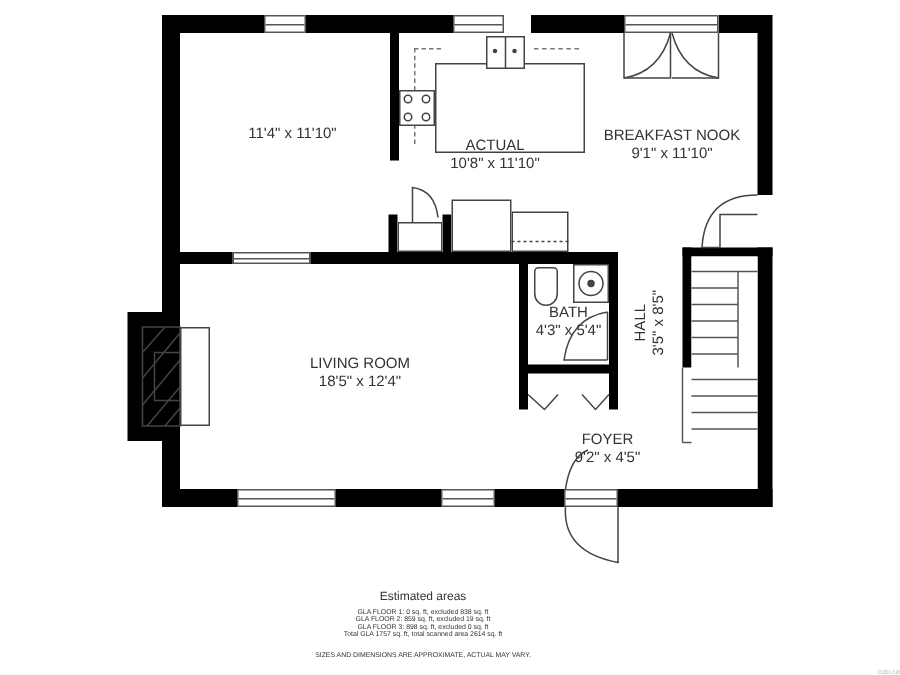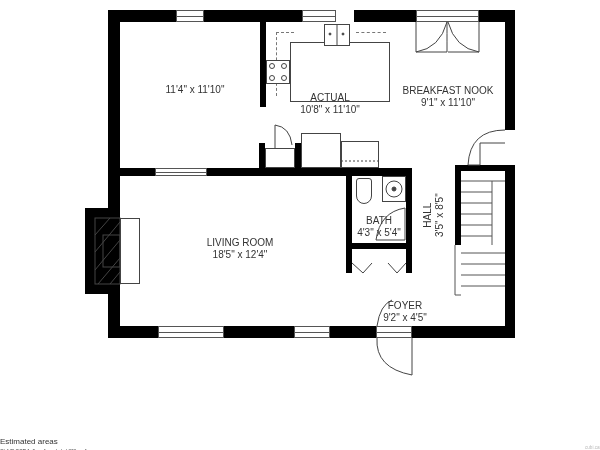--- a/index.html
+++ b/index.html
@@ -5,21 +5,21 @@
   html,body{margin:0;padding:0;background:#fff;}
   body{width:600px;height:450px;position:relative;overflow:hidden;font-family:"Liberation Sans",sans-serif;color:#222;}
   .abs{position:absolute;}
   .wall{position:absolute;background:#000;}
   .win{position:absolute;background:#fff;border:1px solid #555;box-sizing:border-box;}
   .win.h::after{content:"";position:absolute;left:0;right:0;top:50%;border-top:1px solid #555;}
   .thin{position:absolute;border:1px solid #444;box-sizing:border-box;background:#fff;}
   .dash{position:absolute;border:1px dashed #777;box-sizing:border-box;}
   .label{position:absolute;text-align:center;font-size:10px;line-height:12px;color:#333;white-space:nowrap;}
   .vlabel{position:absolute;font-size:10px;line-height:12px;color:#333;white-space:nowrap;transform:rotate(-90deg);transform-origin:left top;}
-  .footer{position:absolute;left:0;width:564px;color:#333;margin-top:44px;}
+  .footer{position:absolute;left:0;width:564px;text-align:center;color:#333;}
   .small{font-size:4.6px;line-height:6px;}
   svg{position:absolute;left:0;top:0;}
 </style>
 </head>
 <body>
 
 <div>
 
   <div class="wall" style="left:108px;top:10px;width:68px;height:12px;"></div>
   <div class="wall" style="left:204px;top:10px;width:98px;height:12px;"></div>
@@ -140,29 +140,29 @@
     <div>10'8" x 11'10"</div>
   </div>
   <div class="label" style="left:398px;top:85px;width:100px;">
     <div>BREAKFAST NOOK</div>
     <div>9'1" x 11'10"</div>
   </div>
   <div class="label" style="left:195px;top:237px;width:90px;">
     <div>LIVING ROOM</div>
     <div>18'5" x 12'4"</div>
   </div>
-  <div class="label" style="left:352px;top:203px;width:54px;margin-top:12px;">
+  <div class="label" style="left:352px;top:203px;width:54px;">
     <div>BATH</div>
     <div>4'3" x 5'4"</div>
   </div>
   <div class="vlabel" style="left:422px;top:237px;">
     <div style="text-align:center;">HALL</div>
     <div>3'5" x 8'5"</div>
   </div>
-  <div class="label" style="left:370px;top:300px;width:70px;">
+  <div class="label" style="left:370px;top:288px;width:70px;">
     <div>FOYER</div>
     <div>9'2" x 4'5"</div>
   </div>
 </div>
 
 <div class="footer" style="top:393px;font-size:8px;line-height:10px;">Estimated areas</div>
 <div class="footer small" style="top:405px;">GLA FLOOR 1: 0 sq. ft, excluded 838 sq. ft</div>
 <div class="footer small" style="top:410px;">GLA FLOOR 2: 859 sq. ft, excluded 19 sq. ft</div>
 <div class="footer small" style="top:415px;">GLA FLOOR 3: 898 sq. ft, excluded 0 sq. ft</div>
 <div class="footer small" style="top:420px;">Total GLA 1757 sq. ft, total scanned area 2614 sq. ft</div>

